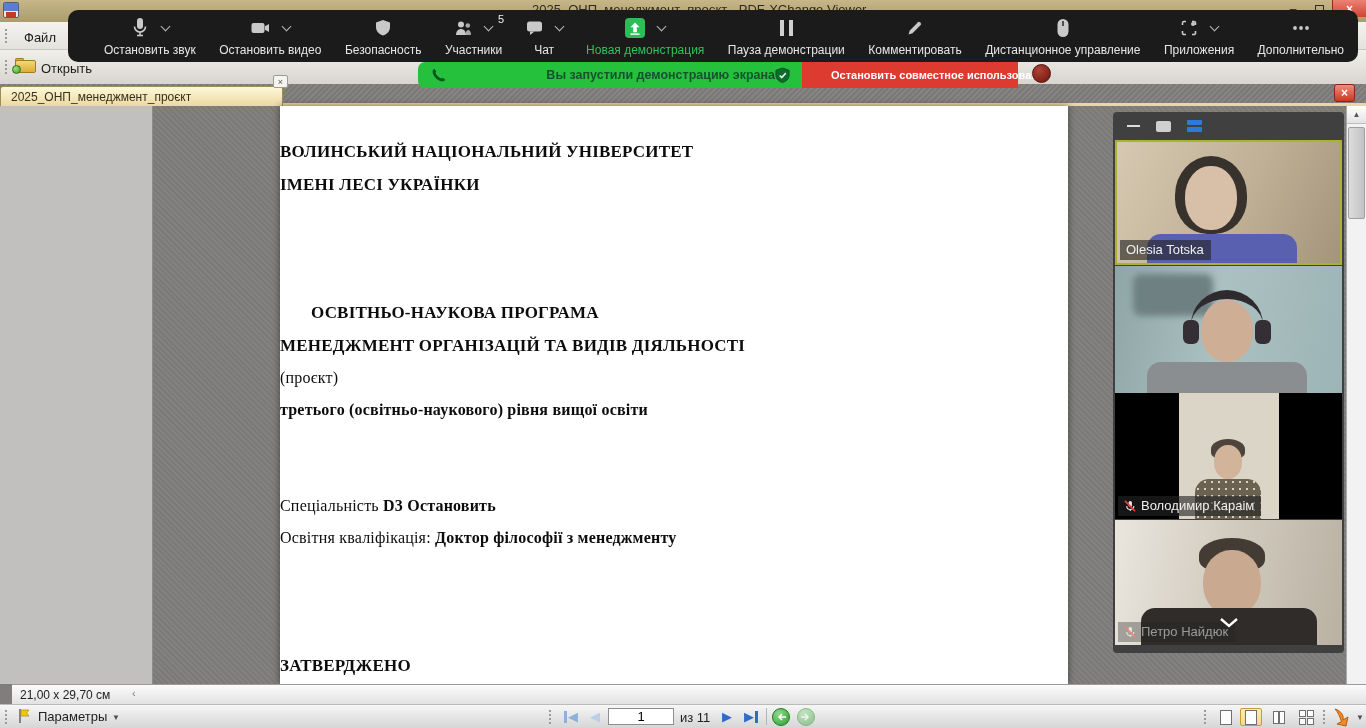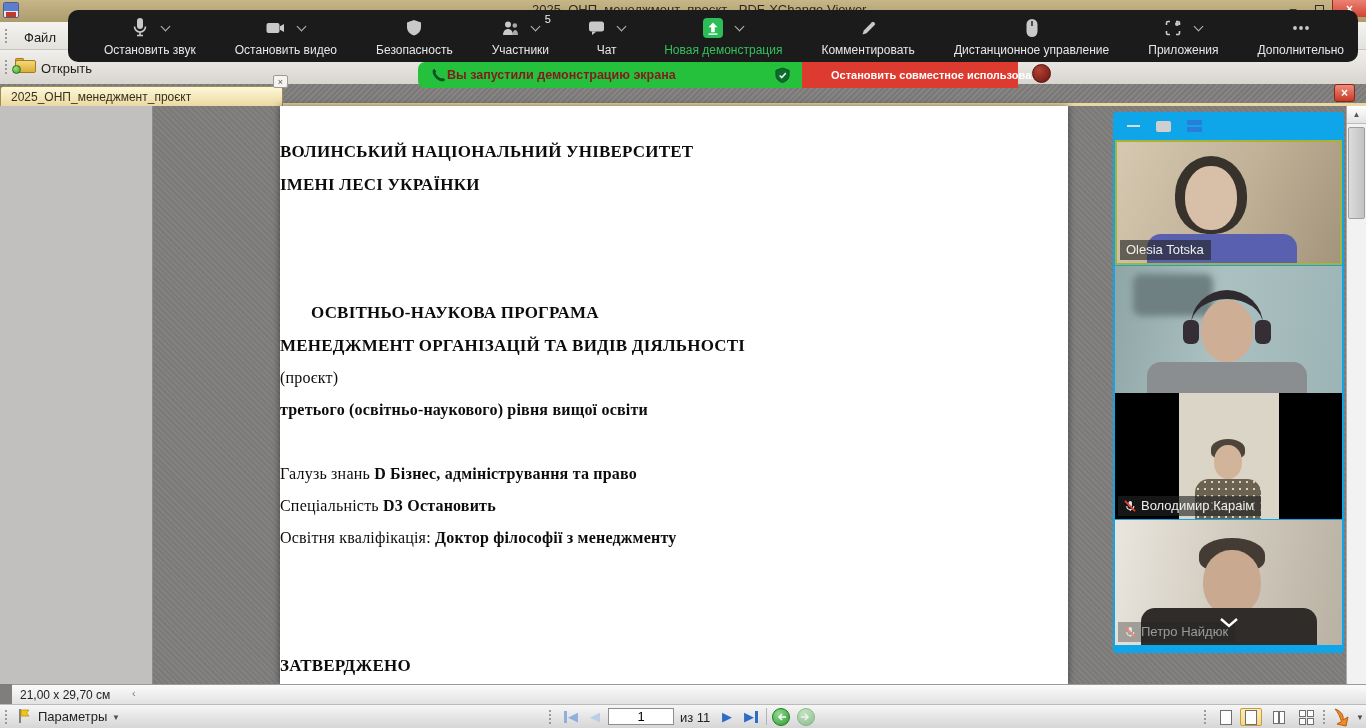--- a/index.html
+++ b/index.html
@@ -132,21 +132,21 @@
   .four { display:grid; grid-template-columns:7px 7px; grid-gap:1px; }
   .four div { width:7px; height:7px; background:#fdfdfd; border:1px solid #6f6f6f; }
   #rg1 { position:absolute; left:1203px; top:4px; } #rg2 { position:absolute; left:1322px; top:4px; }
   #li1 { left:1215px; } #li2 { left:1240px; } #li3 { left:1268px; } #li4 { left:1295px; }
   #orange-arrow { position:absolute; left:1332px; top:2px; }
   #bb-dd { position:absolute; left:1356px; top:8px; }
 
   
   #green-banner { position:absolute; left:418px; top:62px; width:384px; height:26px; background:#25c13d;
     border-radius:7px 0 0 7px; display:flex; align-items:center; z-index:40; }
-  #green-banner .txt { flex:1; text-align:left; font-size:12.5px; font-weight:bold; color:#7f1d1d; }
+  #green-banner .txt { flex:1; text-align:right; font-size:12.5px; font-weight:bold; color:#14532d; }
   #red-banner { position:absolute; left:802px; top:62px; width:216px; height:26px; background:#dd3b30;
     display:flex; align-items:center; z-index:40; }
   #red-banner .stopsq { width:9px; height:9px; background:#fff; border-radius:1px; margin:0 9px 0 20px; }
   #red-banner .txt { font-size:11px; font-weight:bold; color:#fff; white-space:nowrap; }
   #record-dot { position:absolute; left:1032px; top:64px; width:19px; height:19px; border-radius:50%;
     background:radial-gradient(circle at 35% 30%, #b04136, #6e150d); border:1px solid #4f0e08; z-index:41; }
 
   
   #zoom-toolbar { position:absolute; left:68px; top:10px; width:1290px; height:52px; background:#1b1b1b;
     border-radius:10px; display:flex; justify-content:space-between; align-items:stretch;
@@ -156,21 +156,21 @@
   .zbtn .zlabel { font-size:12px; white-space:nowrap; color:#e6e6e6; padding-bottom:1px; }
   .zbtn.accent .zlabel { color:#33c05c; }
   .chev { width:7px; height:7px; border-right:1.6px solid #b9b9b9; border-bottom:1.6px solid #b9b9b9;
     transform:rotate(45deg); margin-top:-4px; }
   .badge { position:absolute; top:-2px; right:-12px; font-size:11px; color:#f0f0f0; }
   .pausebars { display:flex; gap:5px; }
   .pausebars div { width:4px; height:16px; background:#d0d0d0; }
   .sharesq { width:20px; height:20px; border-radius:4px; background:#2dbd57; display:flex; align-items:center; justify-content:center; }
 
   
-  #video-panel { position:absolute; left:1113px; top:112px; width:231px; height:541px; background:#0ea5e9;
+  #video-panel { position:absolute; left:1113px; top:112px; width:231px; height:541px; background:#404040;
     border-radius:4px; z-index:45; }
   #vp-header { position:absolute; left:0; top:0; width:100%; height:28px; display:flex; align-items:center; gap:16px; padding-left:14px; }
   .vp-min { width:13px; height:2px; background:#dcdcdc; }
   .vp-rect { width:15px; height:11px; background:#cfcfcf; border-radius:2px; }
   .vp-gallery { display:flex; flex-direction:column; gap:2px; }
   .vp-gallery div { width:15px; height:5px; background:#2a7cd8; border-radius:1px; }
   .tile { position:absolute; left:2px; width:227px; background:#000; overflow:hidden; }
   #tile1 { top:28px; height:125px; border:2px solid #a9b234; }
   #tile2 { top:154px; height:157px; }
   #tile3 { top:281px; height:126px; }
@@ -282,21 +282,20 @@
 
   <div id="doc-area">
     <div id="left-pane"></div>
     <div id="page">
       <div class="dline l1">ВОЛИНСЬКИЙ НАЦІОНАЛЬНИЙ УНІВЕРСИТЕТ</div>
       <div class="dline l2">ІМЕНІ ЛЕСІ УКРАЇНКИ</div>
       <div class="dline l3">ОСВІТНЬО-НАУКОВА ПРОГРАМА</div>
       <div class="dline l4">МЕНЕДЖМЕНТ ОРГАНІЗАЦІЙ ТА ВИДІВ ДІЯЛЬНОСТІ</div>
       <div class="dline l5">(проєкт)</div>
       <div class="dline l6">третього (освітньо-наукового) рівня вищої освіти</div>
-      <div class="dline l7"><span>Галузь знань&nbsp;</span><span class="b">D Бізнес, адміністрування та право</span></div>
       <div class="dline l8"><span>Спеціальність&nbsp;</span><span class="b">D3 Остановить</span></div>
       <div class="dline l9"><span>Освітня кваліфікація:&nbsp;</span><span class="b">Доктор філософії з менеджменту</span></div>
       <div class="dline l10">ЗАТВЕРДЖЕНО</div>
     </div>
     <div id="scrollbar">
       <div id="sb-up">
           <span>▲</span>
         </div>
       <div id="sb-thumb"></div>
     </div>
@@ -445,20 +444,29 @@
       <div class="icon-row">
         <span class="sharesq">
           <svg width="12" height="13" viewBox="0 0 12 13">
               <path d="M6 0.5 l4.5 4.8 h-2.7 v5 h-3.6 v-5 H1.5 z" fill="#fff"></path>
               <rect x="1.5" y="11.4" width="9" height="1.4" fill="#fff"></rect>
             </svg>
         </span>
         <span class="chev"></span>
       </div>
       <div class="zlabel">Новая демонстрация</div>
+    </div>
+    <div class="zbtn">
+      <div class="icon-row">
+          <span class="pausebars">
+            <div></div>
+            <div></div>
+          </span>
+        </div>
+      <div class="zlabel">Пауза демонстрации</div>
     </div>
     <div class="zbtn">
       <div class="icon-row">
         <svg width="17" height="17" viewBox="0 0 17 17">
           <path d="M2.5 14.5 l1.3 -4 8.2 -8.2 a1.3 1.3 0 0 1 1.8 0 l0.9 0.9 a1.3 1.3 0 0 1 0 1.8 l-8.2 8.2 z" fill="#c9c9c9"></path>
         </svg>
       </div>
       <div class="zlabel">Комментировать</div>
     </div>
     <div class="zbtn">

